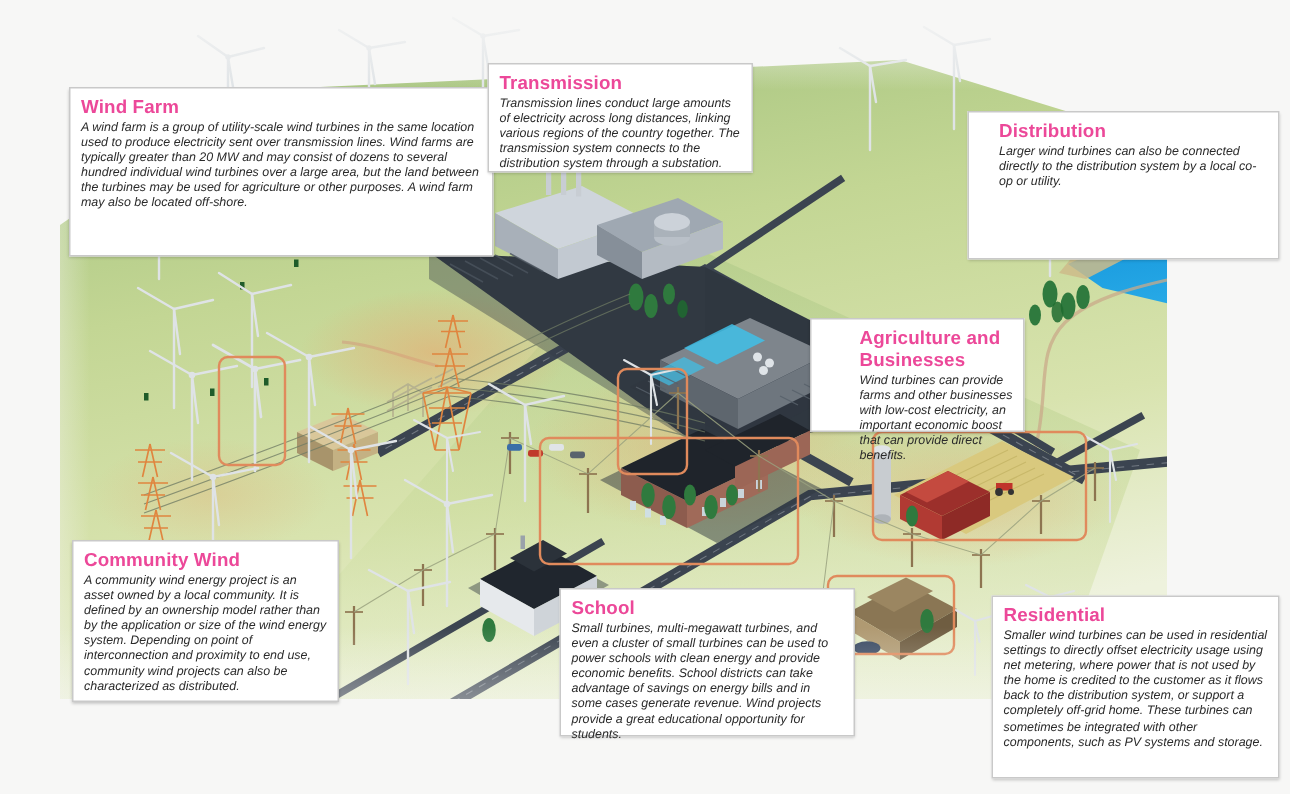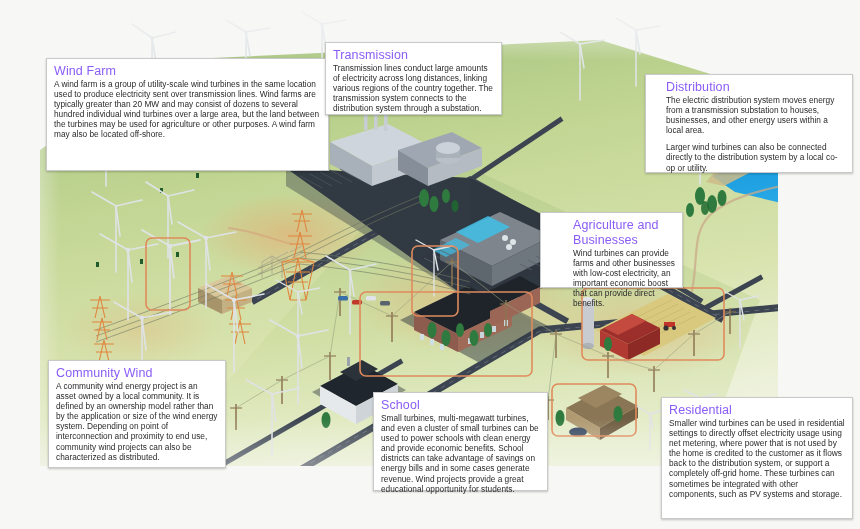--- a/index.html
+++ b/index.html
@@ -21,41 +21,42 @@
     background:#ffffff;
     border:1px solid #c9c9c9;
     box-shadow:0 1px 2px rgba(0,0,0,.22);
     padding:5px 7px 6px 7px;
     box-sizing:border-box;
   }
   .callout h3{
     margin:0 0 1px 0;
     font-size:12.5px;
     line-height:14px;
-    font-weight:normal;
-    color:#8b5cf6;
+    font-weight:bold;
+    color:#ec4899;
     letter-spacing:.1px;
   }
   .callout p{
     margin:0;
     font-size:8.3px;
     line-height:10.1px;
     color:#2a2a2a;
+    font-style:italic;
   }
   .callout p + p{margin-top:7px;}
 
   
   #box-windfarm     {left:46px;  top:58px;  width:283px; height:113px;}
   #box-substation   {left:219px; top:111px; width:119px; height:62px;}
   #box-transmission {left:325px; top:42px;  width:177px; height:73px;}
   #box-distribution {left:645px; top:74px;  width:208px; height:99px;padding-left:20px;}
   #box-agbiz        {left:540px; top:212px; width:143px; height:76px;padding-left:32px;}
   #box-agbiz h3     {line-height:14.5px;}
   #box-community    {left:48px;  top:360px; width:178px; height:108px;}
-  #box-school       {left:373px; top:392px; width:175px; height:99px;}
+  #box-school       {left:373px; top:392px; width:197px; height:99px;}
   #box-residential  {left:661px; top:373px; width:192px; height:122px;margin-top:24px;}
 </style>
 </head>
 <body>
 
 <div id="stage">
 
   <div class="illus">
   <svg width="860" height="529" viewBox="0 0 860 529" xmlns="http://www.w3.org/2000/svg">
     <defs>
@@ -549,21 +550,20 @@
   </div>
 
 
   <div class="callout" id="box-transmission">
     <h3>Transmission</h3>
     <p>Transmission lines conduct large amounts of electricity across long distances, linking various regions of the country together. The transmission system connects to the distribution system through a substation.</p>
   </div>
 
   <div class="callout" id="box-distribution">
     <h3>Distribution</h3>
-    <p>The electric distribution system moves energy from a transmission substation to houses, businesses, and other energy users within a local area.</p>
     <p>Larger wind turbines can also be connected directly to the distribution system by a local co-op or utility.</p>
   </div>
 
   <div class="callout" id="box-agbiz">
     <h3>Agriculture and Businesses</h3>
     <p>Wind turbines can provide farms and other businesses with low-cost electricity, an important economic boost that can provide direct benefits.</p>
   </div>
 
   <div class="callout" id="box-community">
     <h3>Community Wind</h3>

